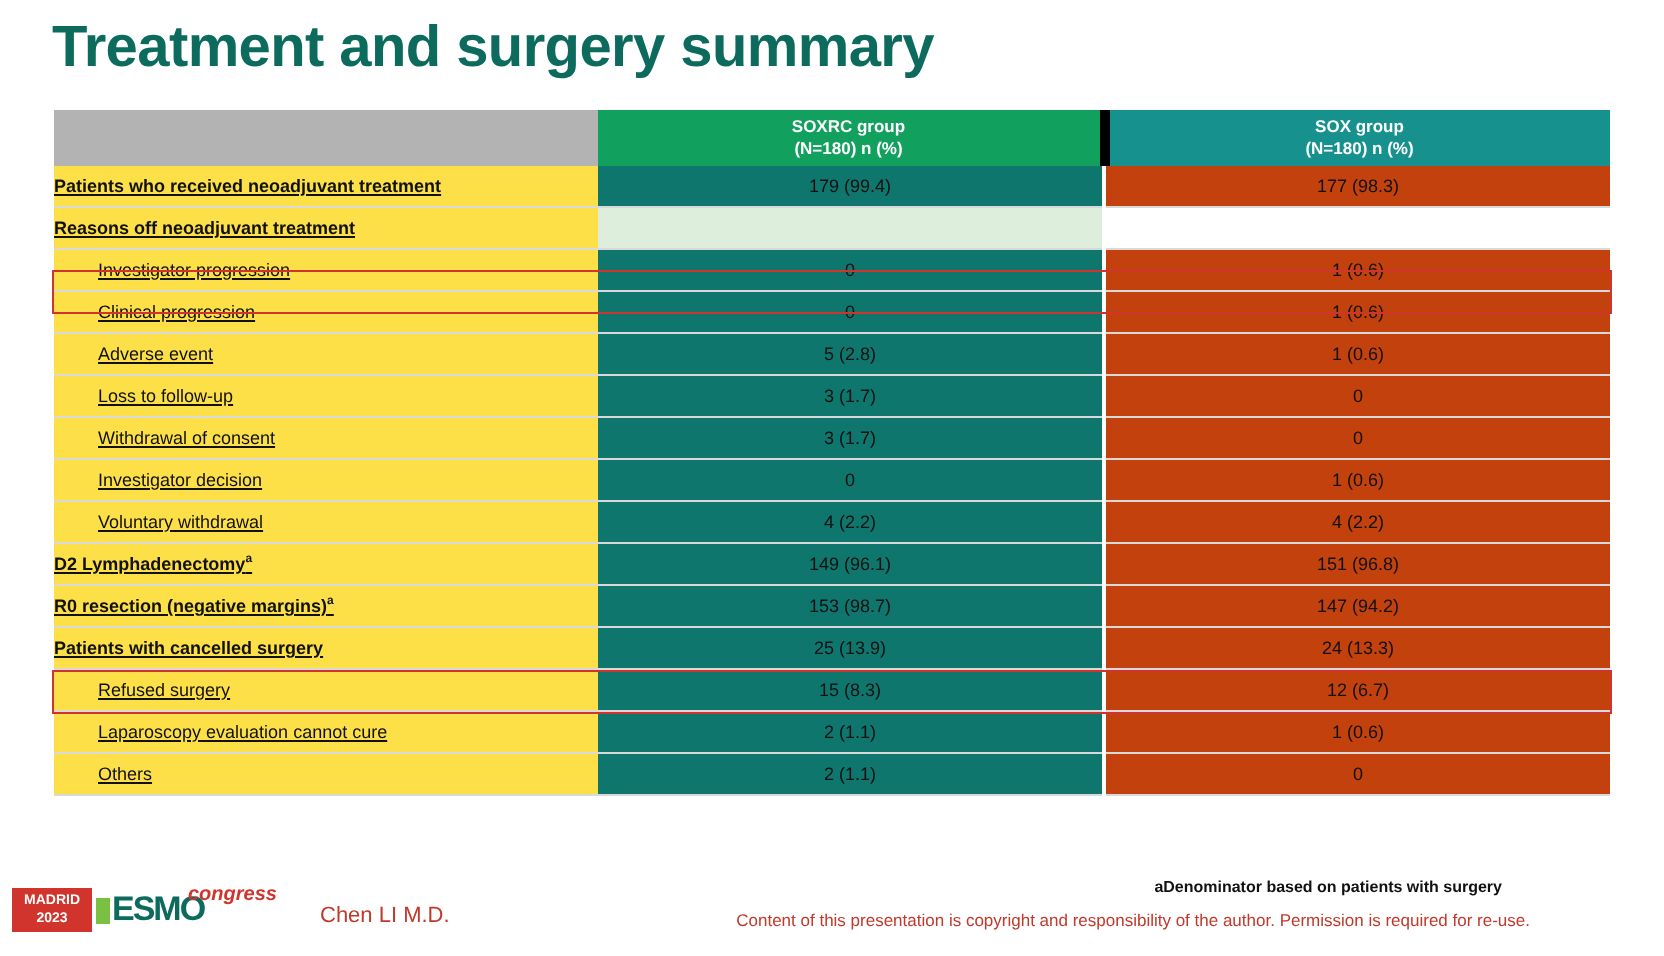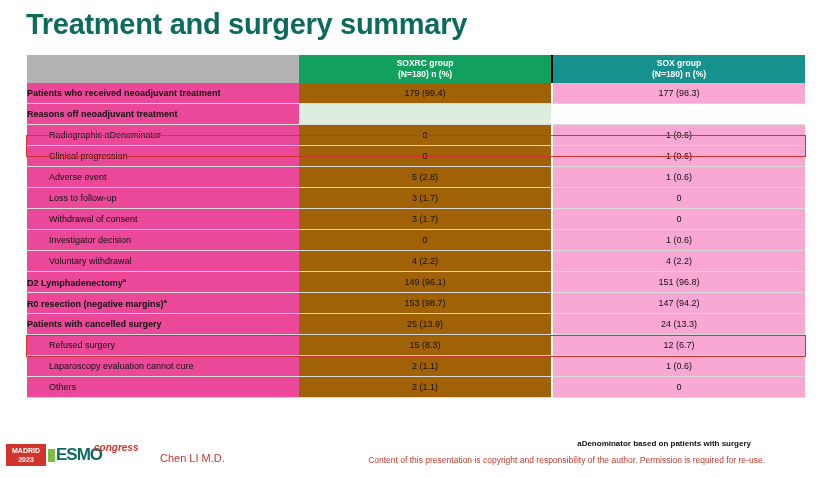--- a/index.html
+++ b/index.html
@@ -53,21 +53,21 @@
   .hdr-green {
     width: 253px;
     background: #16a765;
     background: #12a05f;
     color: #ffffff;
     text-align: center;
     font-size: 8.5px;
     font-weight: bold;
     line-height: 11px;
     padding: 3px 0 3px 0;
-    border-right: 2px solid #000000;
+    border-right: 5px solid #000000;
   }
   .hdr-teal {
     width: 253px;
     background: #1a8f8f;
     background: #17918e;
     color: #ffffff;
     text-align: center;
     font-size: 8.5px;
     font-weight: bold;
     line-height: 11px;
@@ -78,37 +78,38 @@
     font-size: 8.5px;
   }
   tr.row td {
     height: 20px;
     font-size: 9px;
     color: #111111;
     border-bottom: 1px solid #d9d9d9;
   }
   td.label {
     padding-left: 8px;
-    background: #ec4899;
+    background: #fde047;
     text-align: left;
+    text-decoration: underline;
   }
   td.label.indent {
     padding-left: 22px;
   }
   td.label.bold {
     font-weight: bold;
   }
   td.val-green {
     text-align: center;
-    background: #a16207;
+    background: #0f766e;
     border-right: 2px solid #ffffff;
   }
   td.val-teal {
     text-align: center;
-    background: #f9a8d4;
+    background: #c2410c;
   }
   td.val-green.empty, td.val-teal.empty {
     background: #deeedd;
   }
   td.val-teal.empty {
     background: #ffffff;
   }
   tr.section td.val-green { background: #deeedd; }
   tr.section td.val-teal { background: #ffffff; }
   sup {
@@ -232,21 +233,21 @@
             <td class="label bold">Patients who received neoadjuvant treatment</td>
             <td class="val-green">179 (99.4)</td>
             <td class="val-teal">177 (98.3)</td>
           </tr>
           <tr class="row section">
             <td class="label bold">Reasons off neoadjuvant treatment</td>
             <td class="val-green empty"></td>
             <td class="val-teal empty"></td>
           </tr>
           <tr class="row">
-            <td class="label indent">Radiographic aDenominator</td>
+            <td class="label indent">Investigator progression</td>
             <td class="val-green">0</td>
             <td class="val-teal">1 (0.6)</td>
           </tr>
           <tr class="row">
             <td class="label indent">Clinical progression</td>
             <td class="val-green">0</td>
             <td class="val-teal">1 (0.6)</td>
           </tr>
           <tr class="row">
             <td class="label indent">Adverse event</td>

